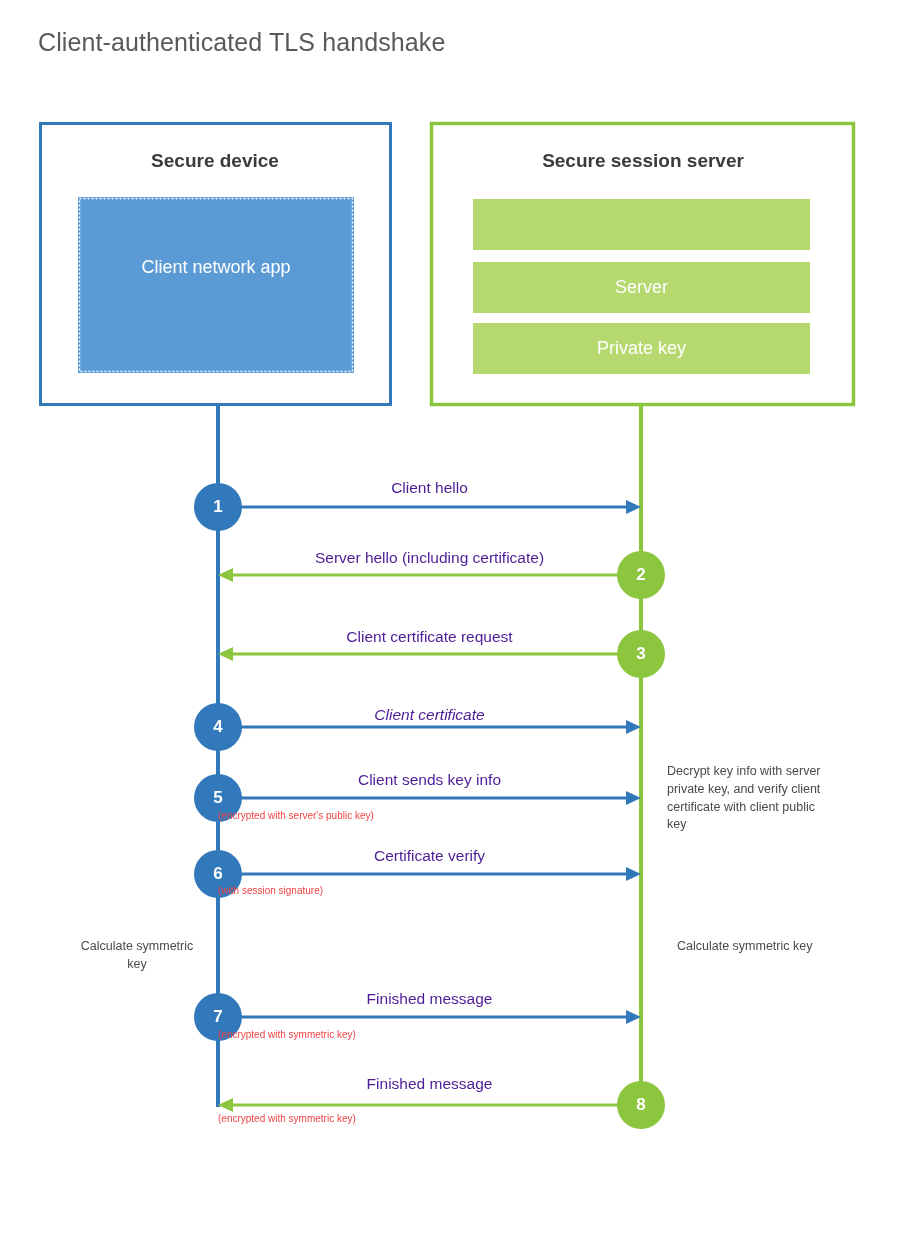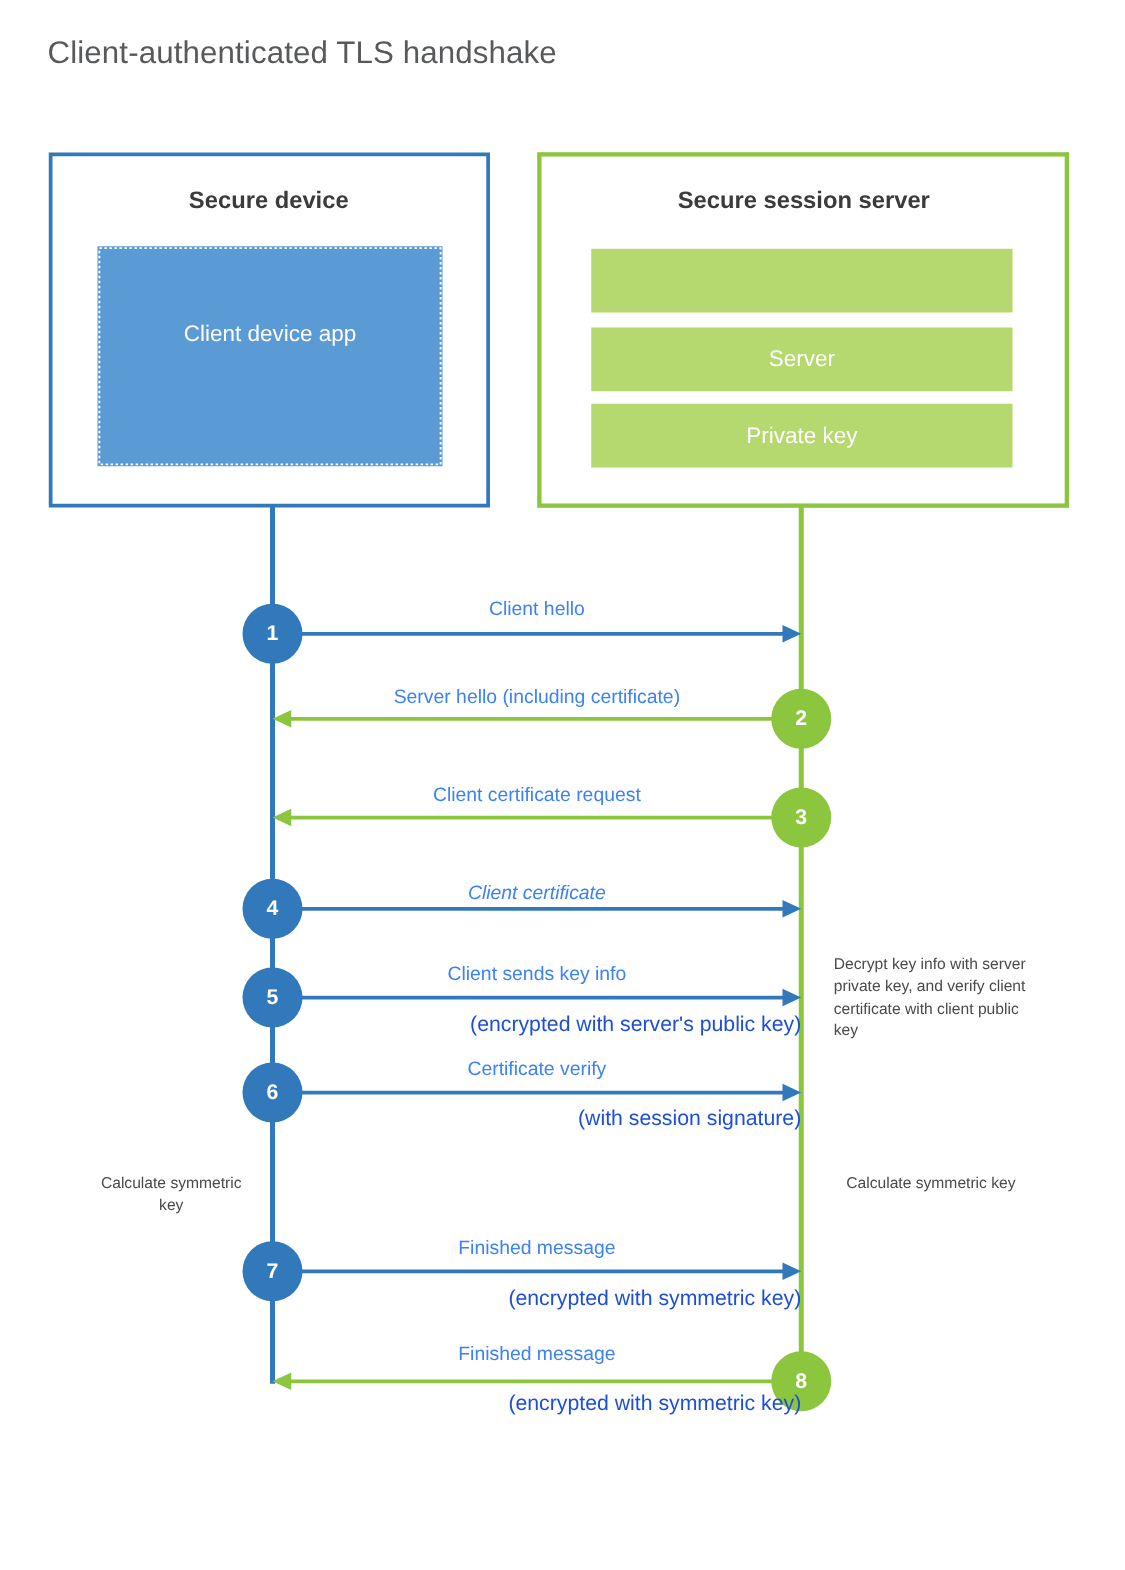--- a/index.html
+++ b/index.html
@@ -54,29 +54,29 @@
   .bar-text {
     position: absolute;
     color: #ffffff;
     font-size: 18px;
     text-align: center;
     white-space: nowrap;
   }
   .msg-main {
     position: absolute;
     font-size: 15.5px;
-    color: #3b82f6;
+    color: #4c1d95;
     text-align: center;
     white-space: nowrap;
   }
   .msg-sub {
     position: absolute;
-    font-size: 17px;
-    color: #1d4ed8;
-    text-align: right;
+    font-size: 10px;
+    color: #ef4444;
+    text-align: left;
     white-space: nowrap;
   }
   .note {
     position: absolute;
     font-size: 12.5px;
     color: #4a4a4a;
     line-height: 1.42;
     text-align: left;
   }
   .note-center {
@@ -166,21 +166,21 @@
     <circle cx="218" cy="727" r="24" fill="#3279bb"></circle>
     <circle cx="218" cy="798" r="24" fill="#3279bb"></circle>
     <circle cx="218" cy="874" r="24" fill="#3279bb"></circle>
     <circle cx="218" cy="1017" r="24" fill="#3279bb"></circle>
     <circle cx="641" cy="1105" r="24" fill="#8cc63f"></circle>
   </svg>
 
   <div class="box-title" style="left:40px; top:150px; width:350px;">Secure device</div>
   <div class="box-title" style="left:432px; top:150px; width:422px;">Secure session server</div>
 
-  <div class="app-text" style="left:78px; top:255px; width:276px;">Client device app</div>
+  <div class="app-text" style="left:78px; top:255px; width:276px;">Client network app</div>
 
   <div class="bar-text" style="left:473px; top:277px; width:337px;">Server</div>
   <div class="bar-text" style="left:473px; top:338px; width:337px;">Private key</div>
 
   <div class="step-num" style="left:194px; top:483px;">1</div>
   <div class="step-num" style="left:617px; top:551px;">2</div>
   <div class="step-num" style="left:617px; top:630px;">3</div>
   <div class="step-num" style="left:194px; top:703px;">4</div>
   <div class="step-num" style="left:194px; top:774px;">5</div>
   <div class="step-num" style="left:194px; top:850px;">6</div>

